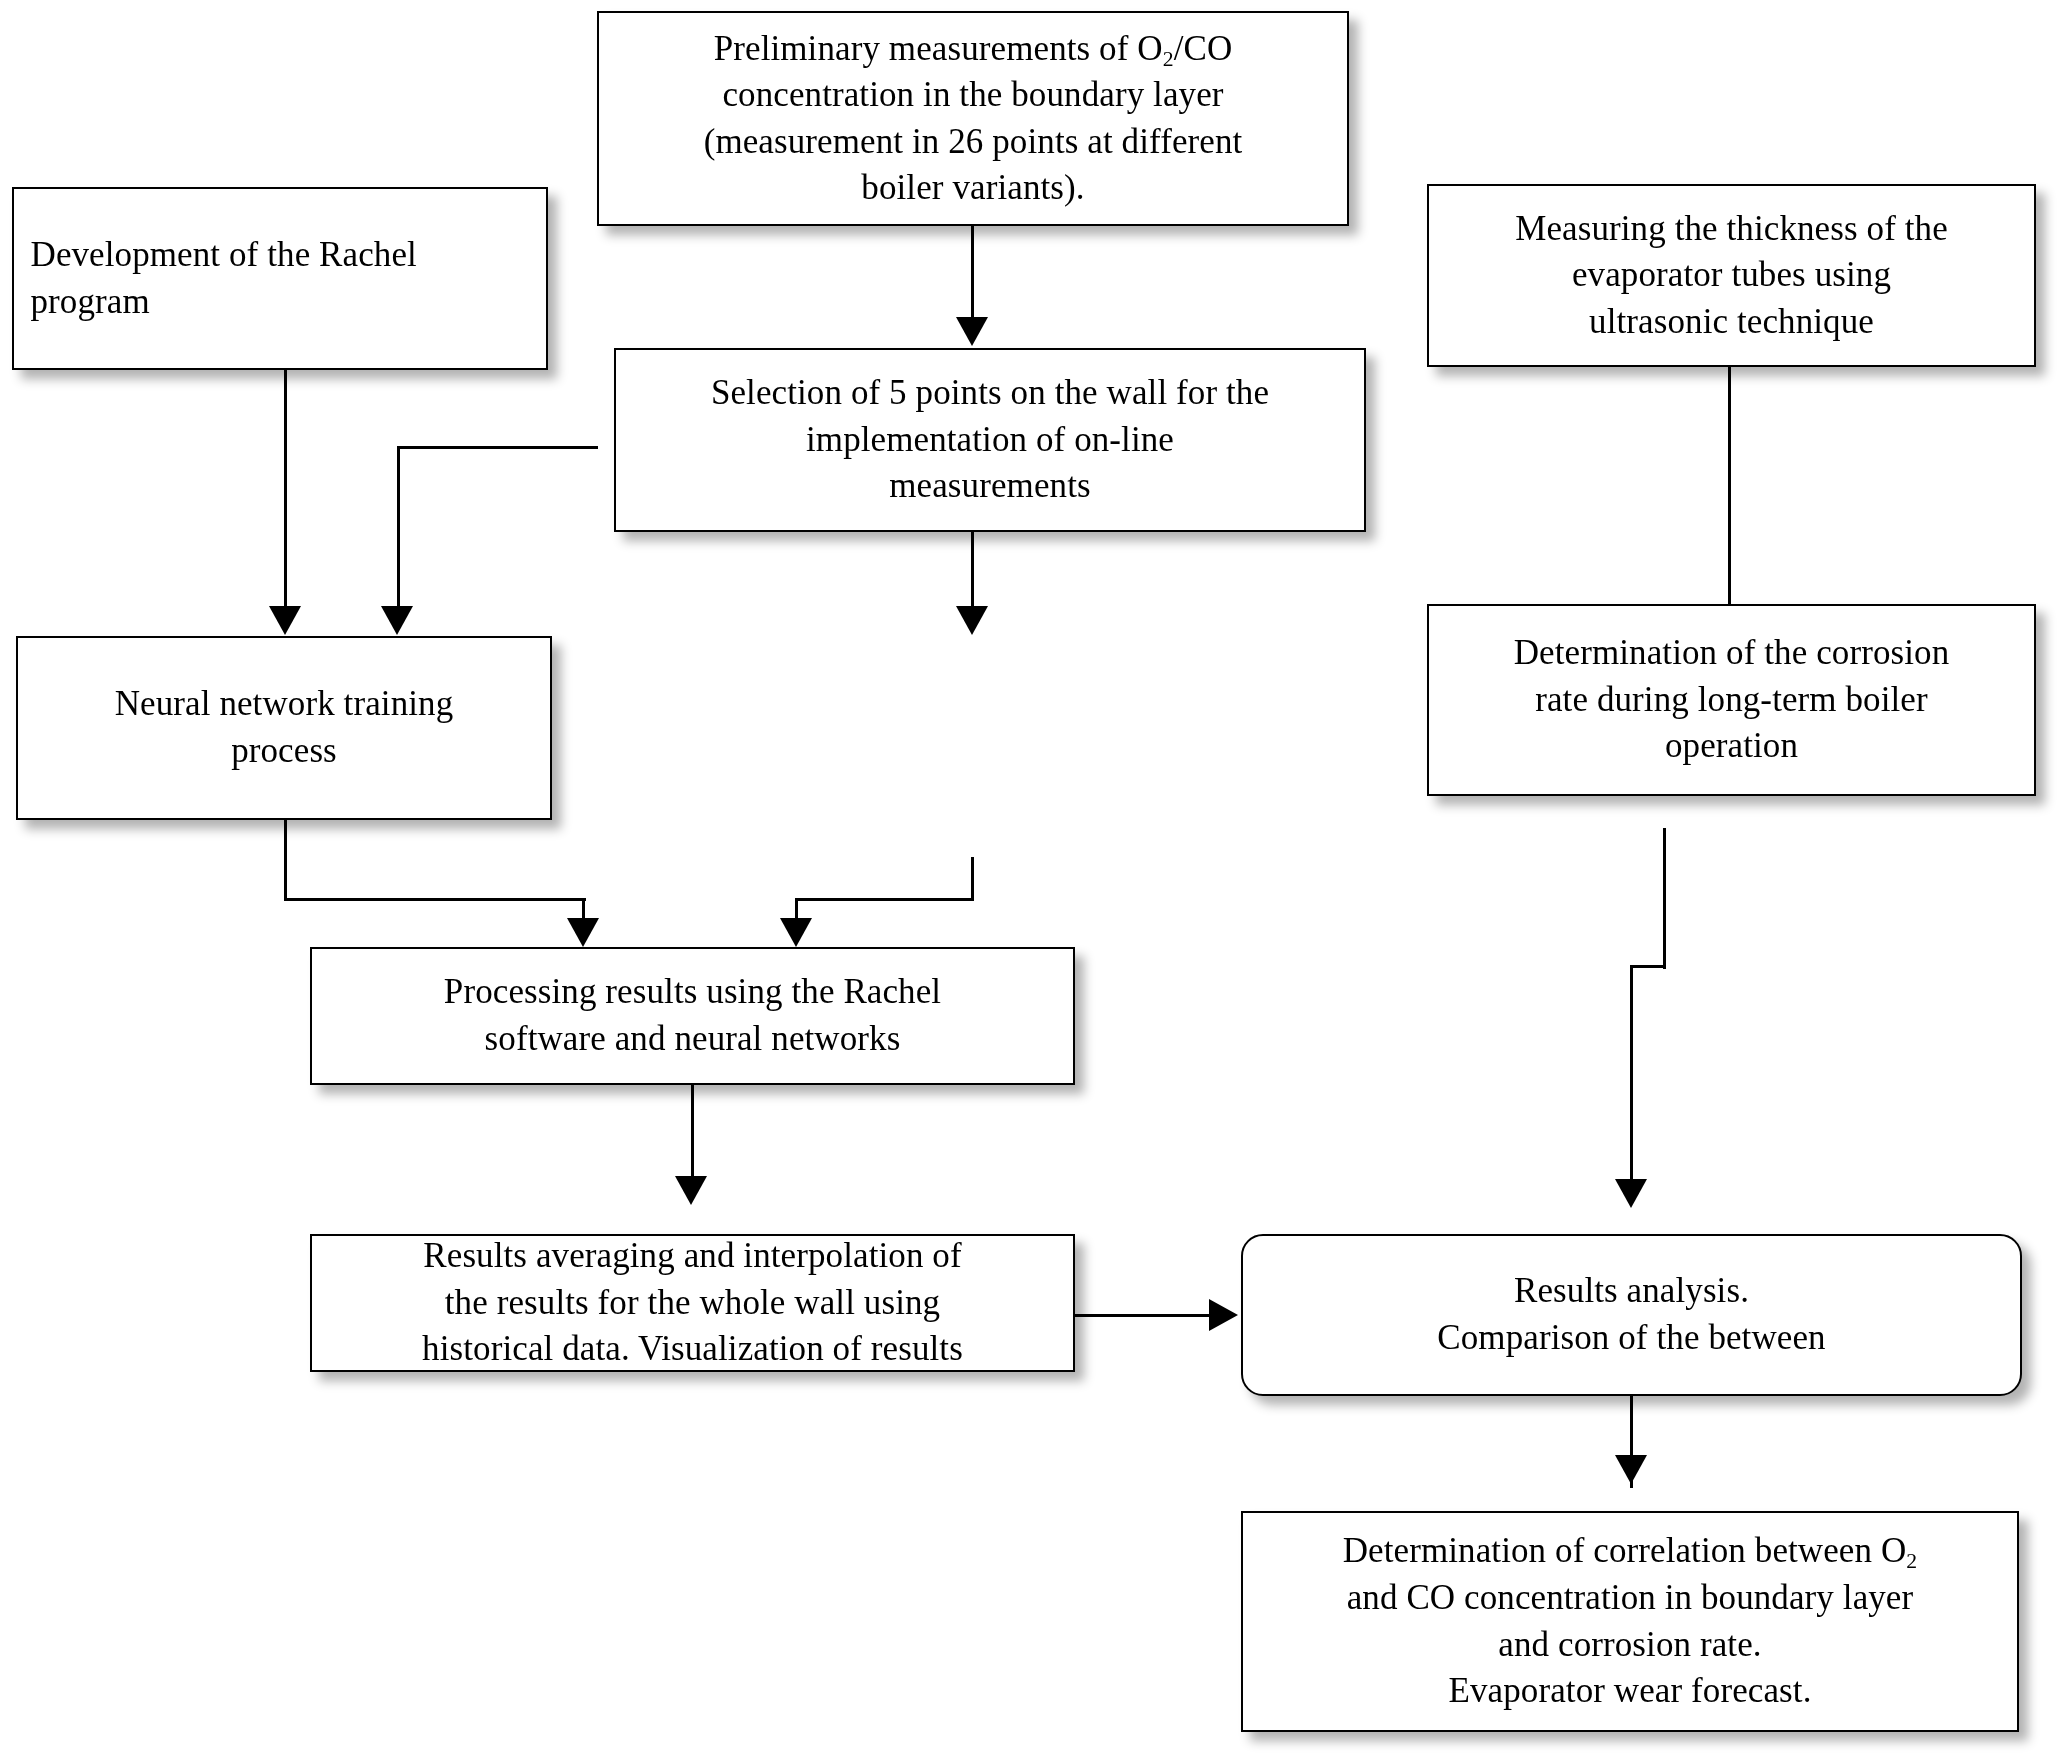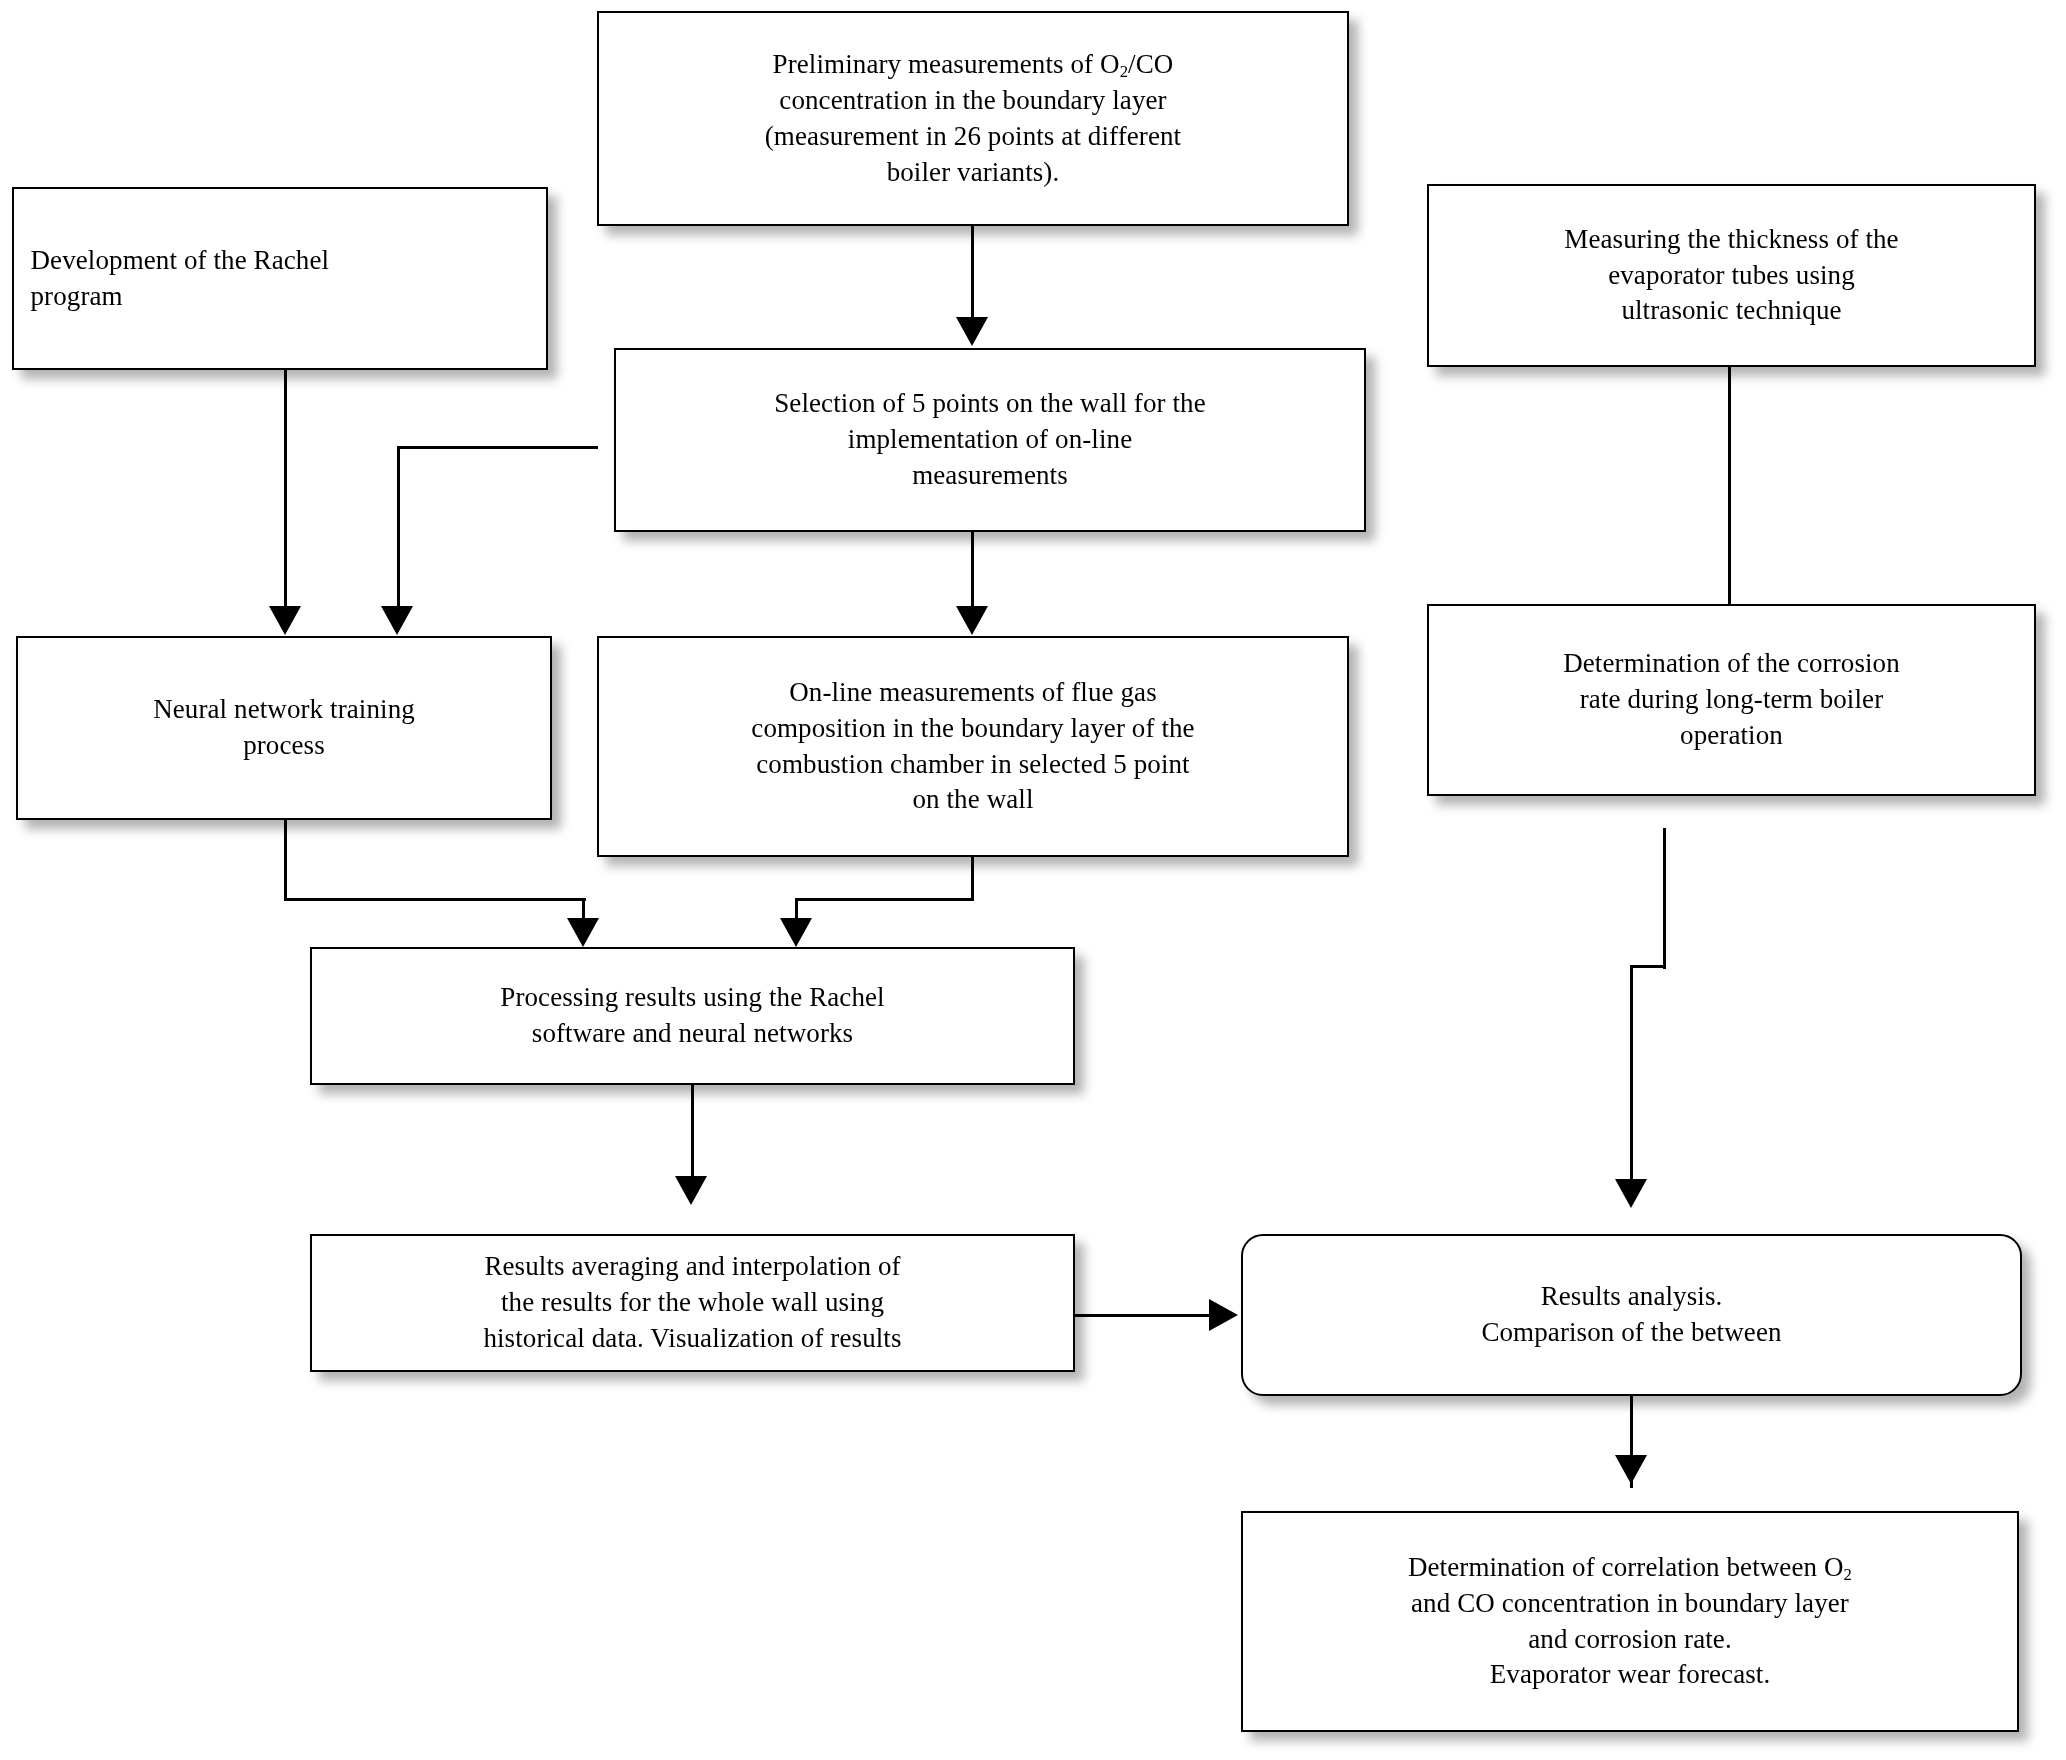--- a/index.html
+++ b/index.html
@@ -26,21 +26,21 @@
     border: 2.5px solid #000000;
     display: flex;
     align-items: center;
     justify-content: center;
     text-align: center;
     padding: 6.3px 16.5px;
     box-shadow: 9px 9px 10.2px rgba(0,0,0,0.30);
     z-index: 3;
   }
   .node .txt {
-    font-size: 27px;
+    font-size: 35px;
     line-height: 1.33;
     color: #000000;
     letter-spacing: 0.1px;
     width: 100%;
   }
   .node.left-align .txt { text-align: center; }
   sub {
     font-size: 0.62em;
     vertical-align: -0.26em;
     line-height: 0;
@@ -109,28 +109,20 @@
     </div>
   </div>
 
   <div class="node" style="left:16px; top:636px; width:536px; height:184px;">
     <div class="txt">
       <span>Neural network training</span><br>
       <span>process</span>
     </div>
   </div>
 
-  <div class="node" style="left:597px; top:636px; width:752px; height:221px;">
-    <div class="txt">
-      <span>On-line measurements of flue gas</span><br>
-      <span>composition in the boundary layer of the</span><br>
-      <span>combustion chamber in selected 5 point</span><br>
-      <span>on the wall</span>
-    </div>
-  </div>
 
   <div class="node" style="left:1427px; top:604px; width:609px; height:192px;">
     <div class="txt">
       <span>Determination of the corrosion</span><br>
       <span>rate during long-term boiler</span><br>
       <span>operation</span>
     </div>
   </div>
 
   <div class="node" style="left:310px; top:947px; width:765px; height:138px;">

